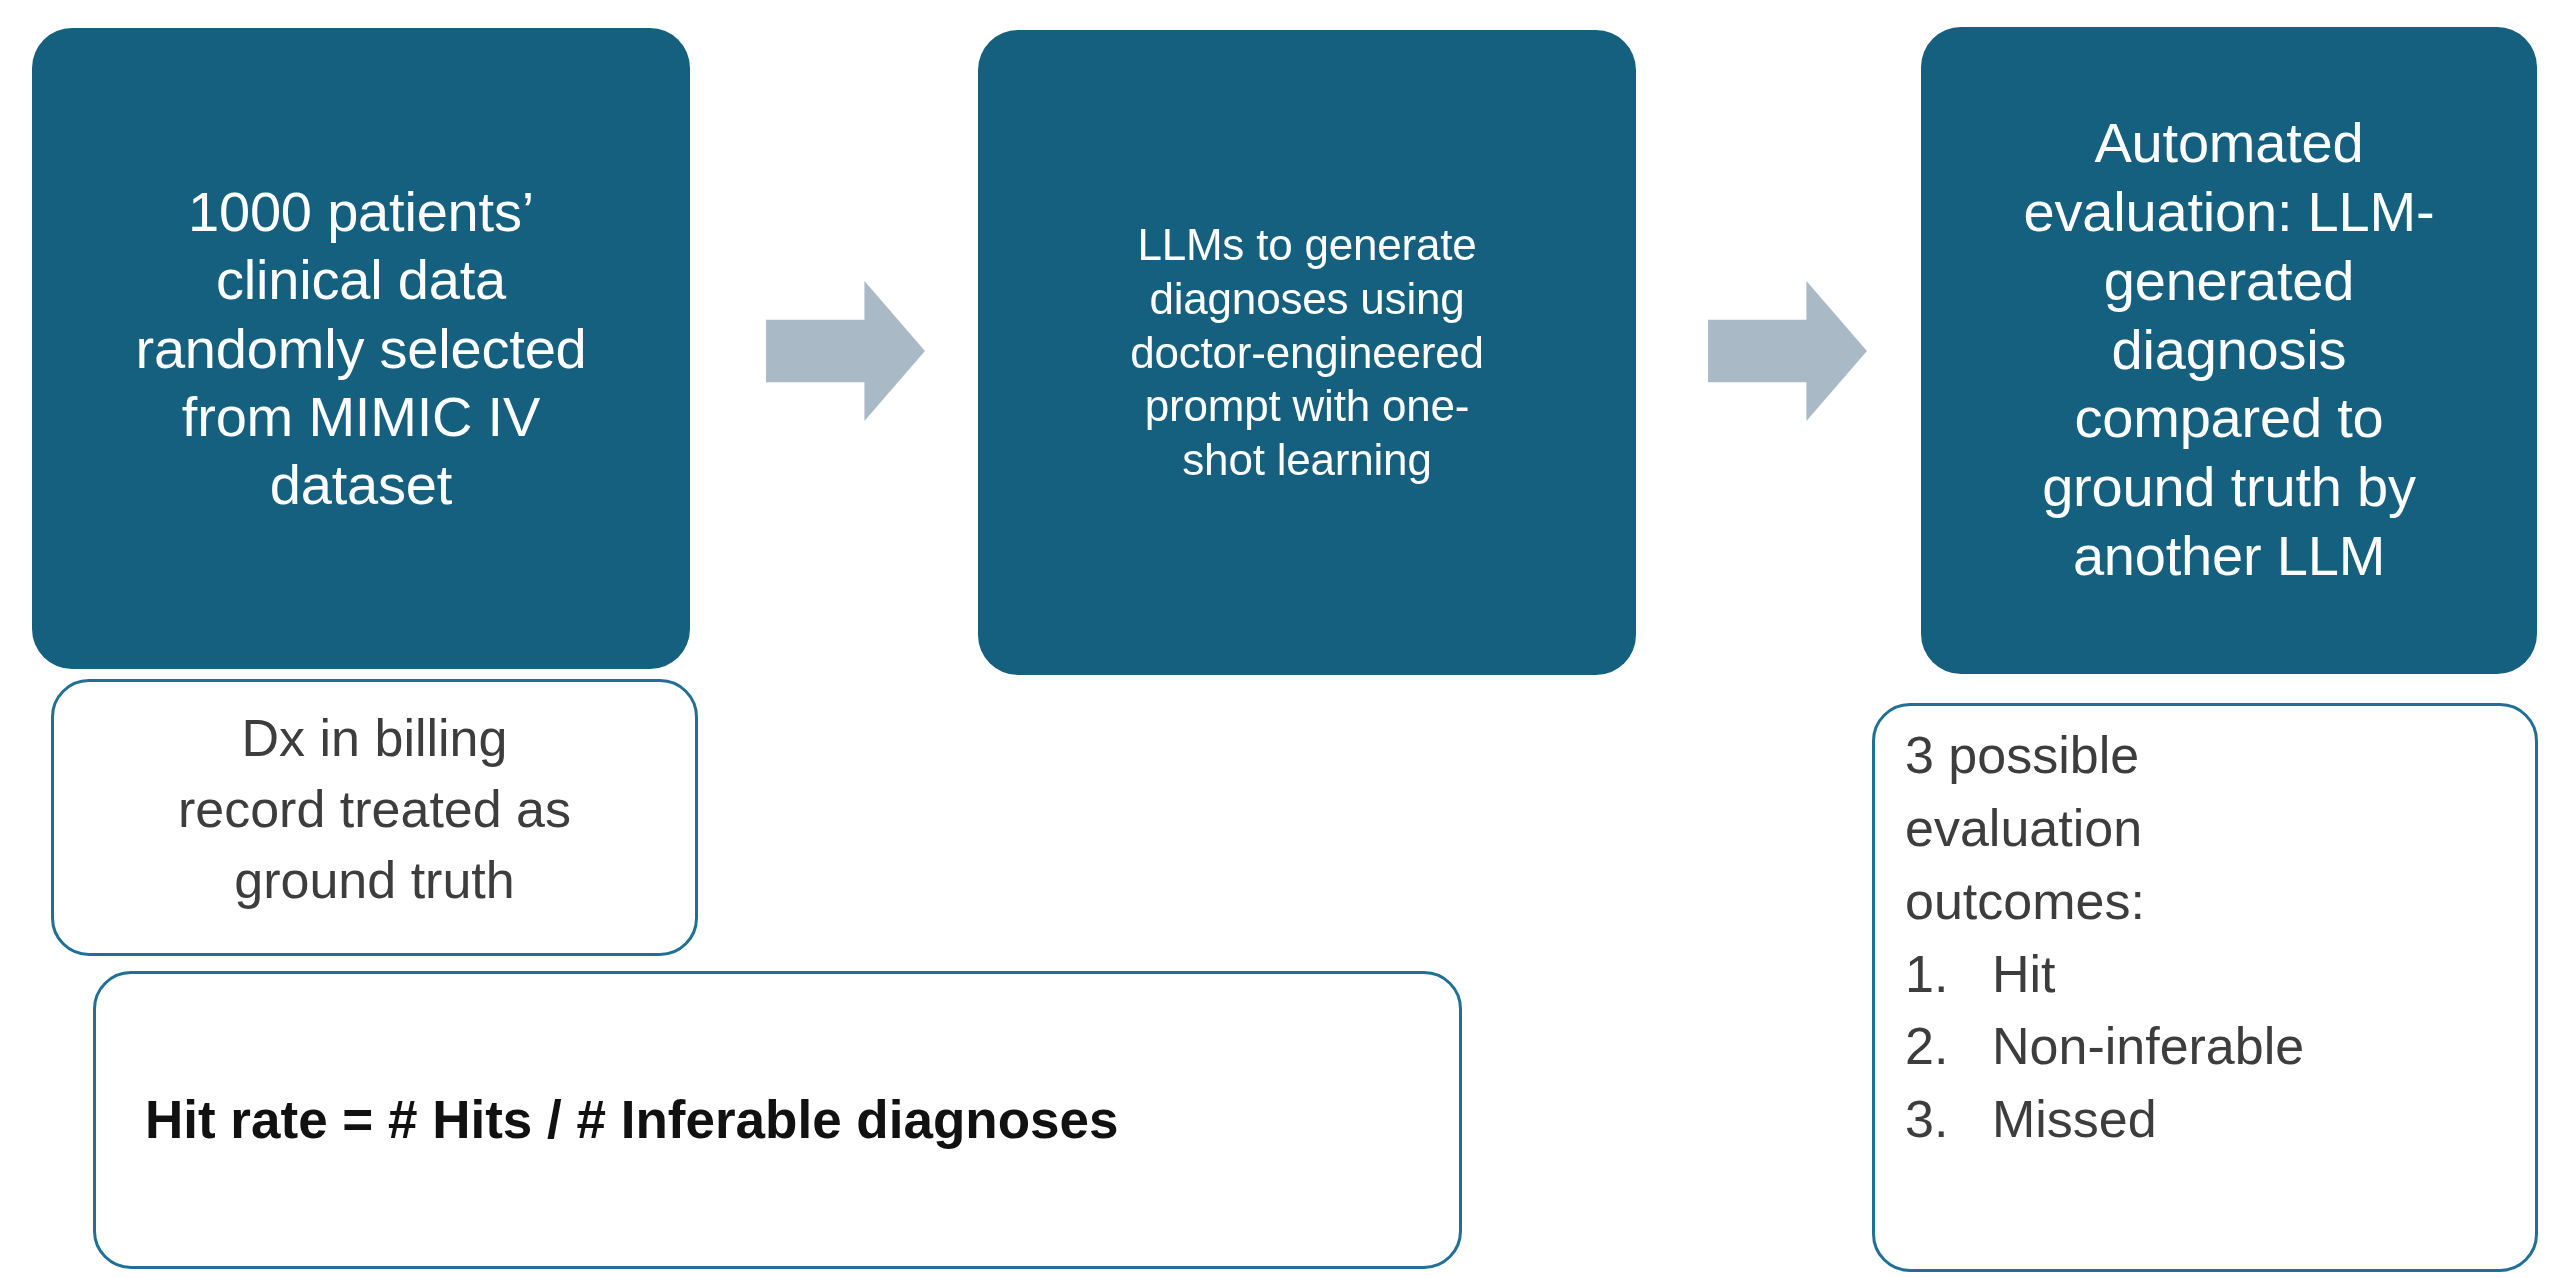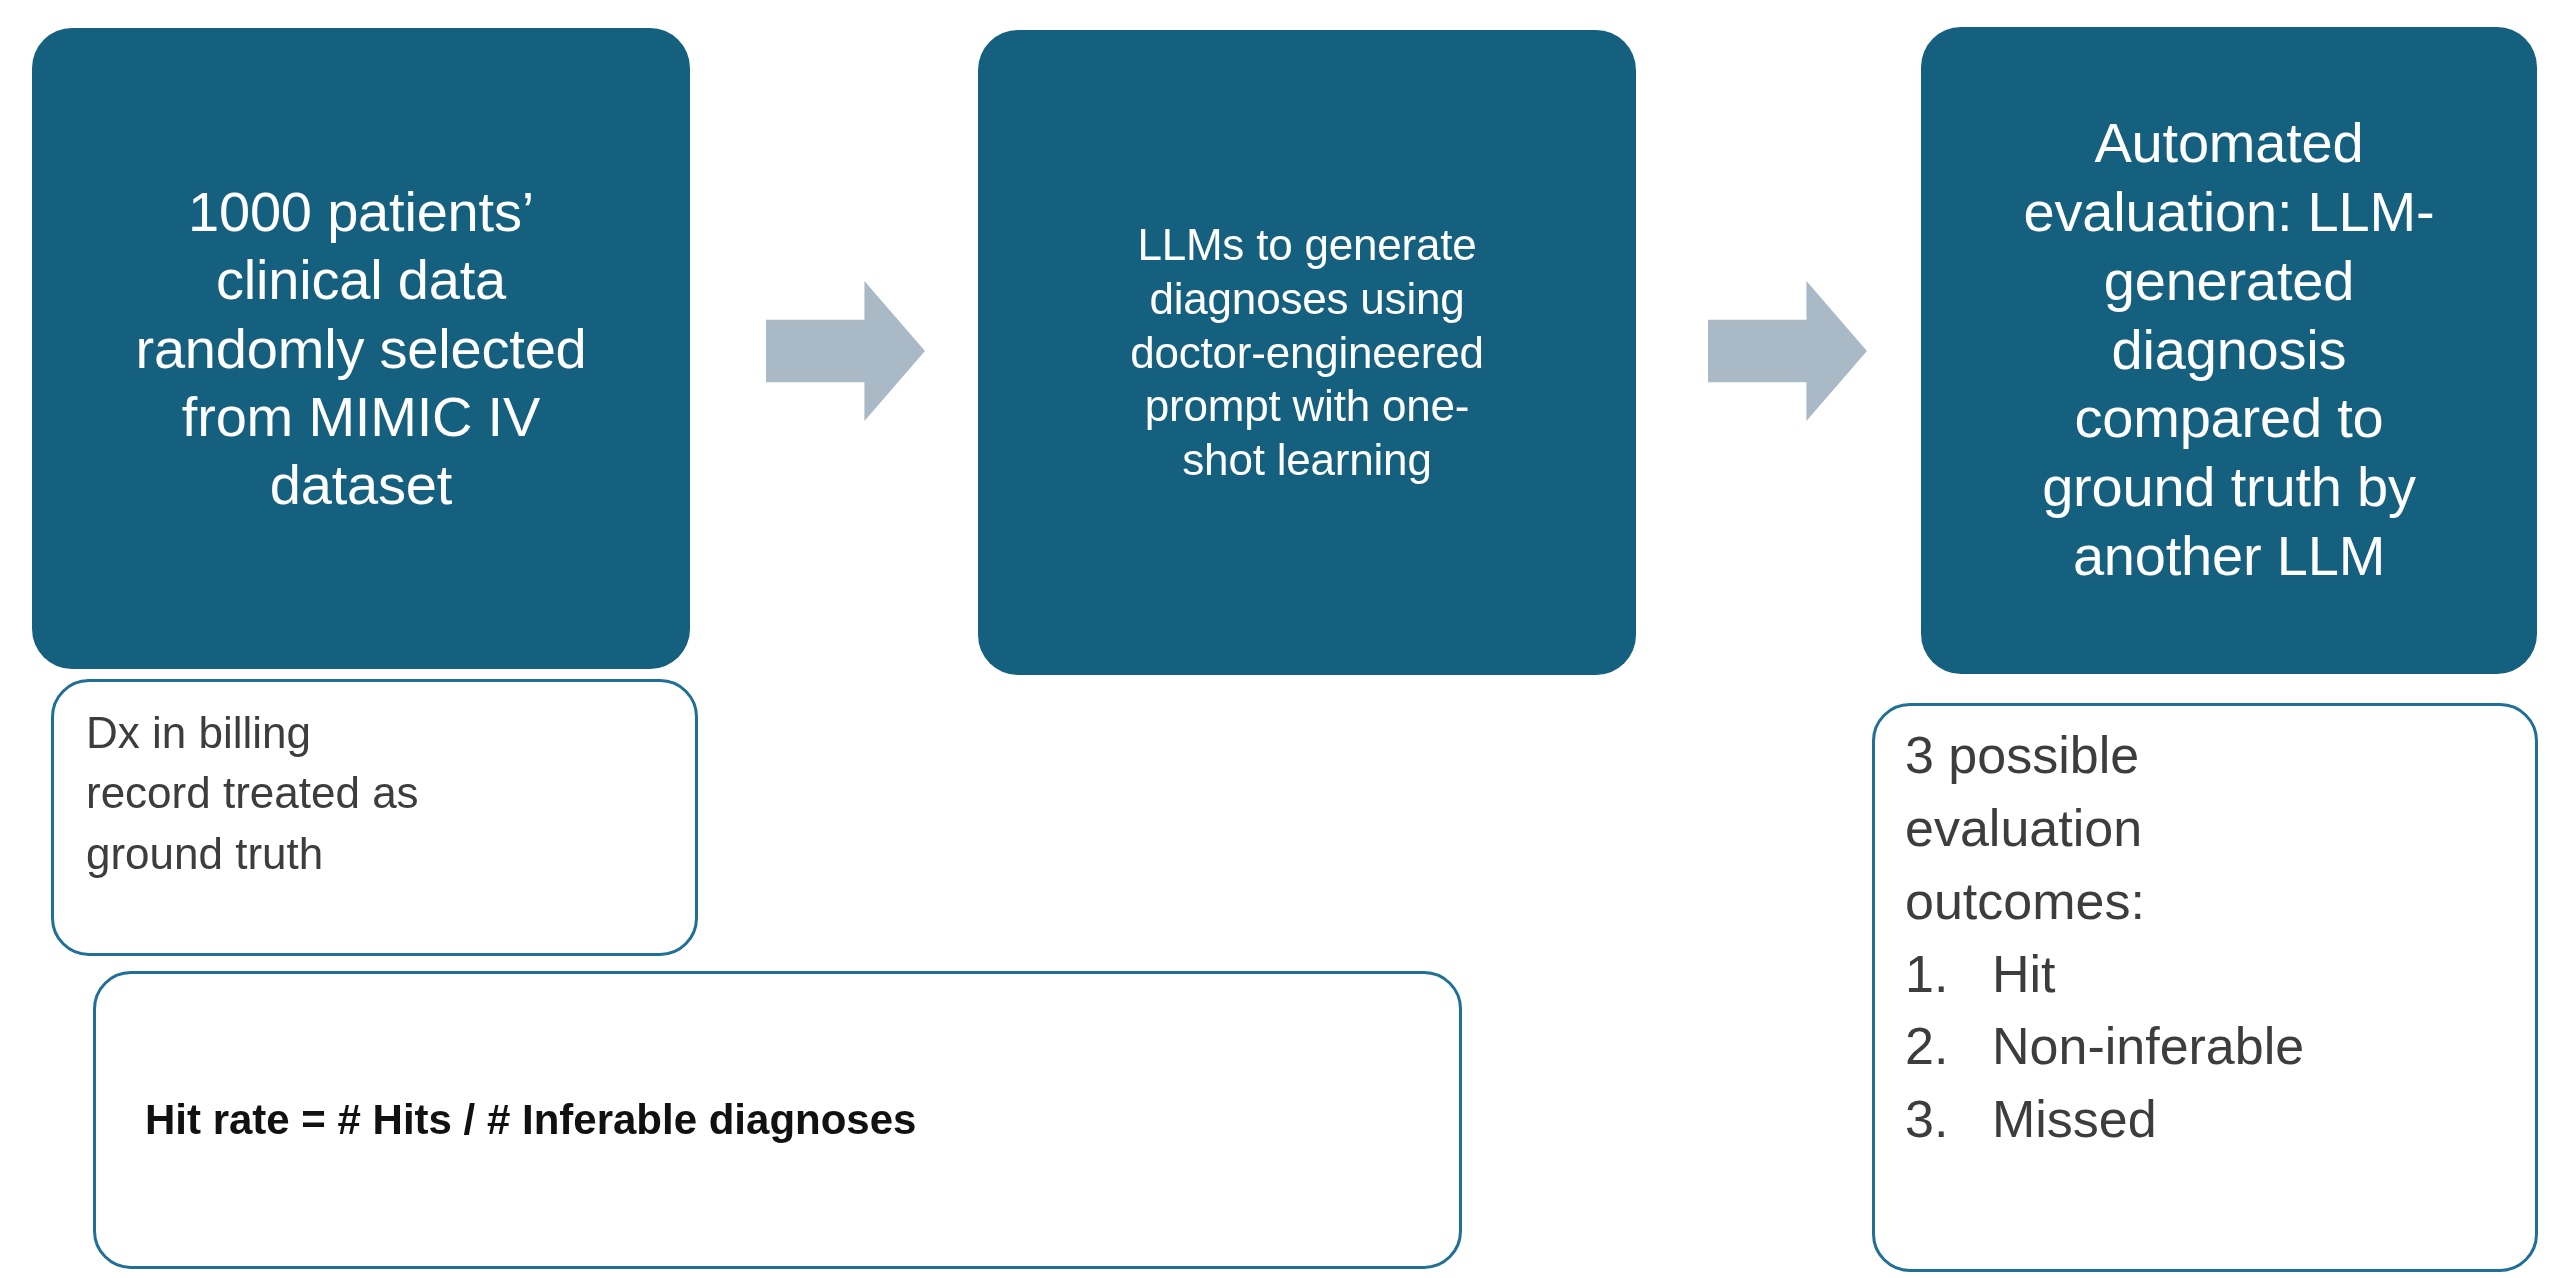--- a/index.html
+++ b/index.html
@@ -70,31 +70,31 @@
     font-size: 51px;
     line-height: 1.33;
     text-align: left;
     white-space: pre-line;
   }
 
   #callout-dx {
     left: 51px; top: 679px; width: 647px; height: 277px;
     padding: 21px 32px 0 32px;
   }
-  #callout-dx .callout-text { font-size: 44px; line-height: 1.37; }
+  #callout-dx .callout-text { font-size: 52px; line-height: 1.37; text-align: center; }
 
   #callout-hitrate {
     left: 93px; top: 971px; width: 1369px; height: 298px;
     display: flex; align-items: center; justify-content: flex-start;
     padding: 0 0 0 49px;
   }
   #callout-hitrate .callout-text {
     font-weight: bold;
     color: #111111;
-    font-size: 42px;
+    font-size: 53px;
     line-height: 1.2;
   }
 
   #callout-outcomes {
     left: 1872px; top: 703px; width: 666px; height: 569px;
     padding: 13.3px 23px 0 30px;
   }
   #callout-outcomes .callout-text { font-size: 52px; line-height: 1.4; }
 
   .outcome-list {

